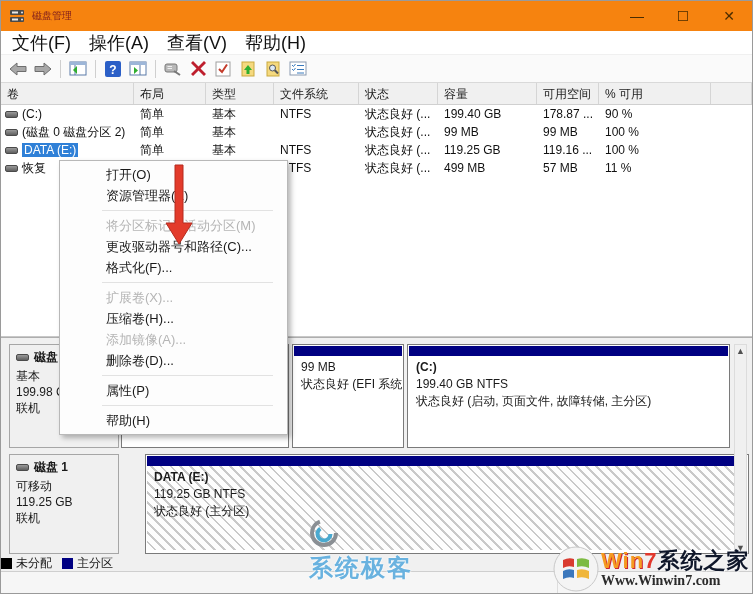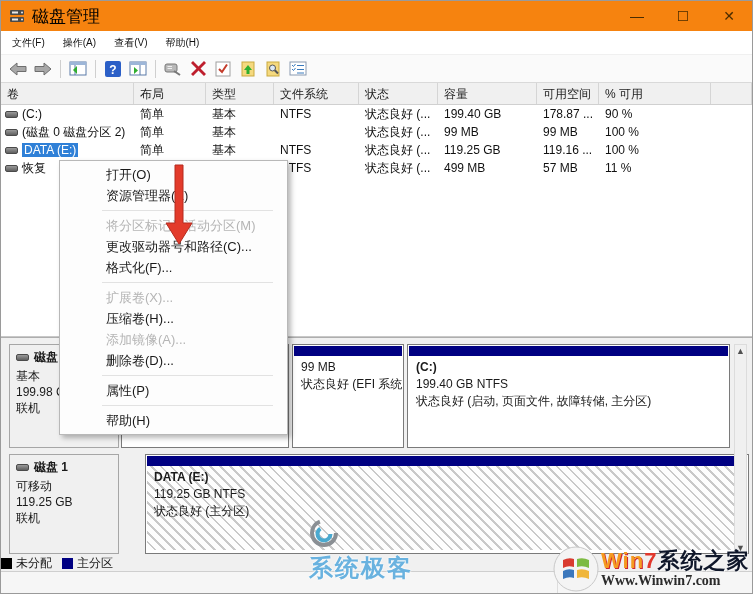--- a/index.html
+++ b/index.html
@@ -3,27 +3,27 @@
 <meta charset="utf-8">
 <style>
   * { margin:0; padding:0; box-sizing:border-box; }
   html,body { width:753px; height:594px; overflow:hidden; }
   body { font-family:"Liberation Sans","DejaVu Sans",sans-serif; font-size:12px; color:#1a1a1a; }
   .window { position:relative; width:753px; height:594px; background:#fff; border:1px solid #9a9a9a; overflow:hidden; }
 
   
   .titlebar { position:absolute; left:0; top:0; width:100%; height:30px; background:#F6830F; display:flex; align-items:center; padding:0 8px; }
   .titlebar .app-icon { width:16px; height:14px; margin-right:7px; }
-  .titlebar .title { font-size:17px; color:#000000; }
+  .titlebar .title { font-size:10px; color:#7f1d1d; }
   .win-controls { position:absolute; right:0; top:0; height:30px; display:flex; }
   .win-btn { width:46px; height:30px; display:flex; align-items:center; justify-content:center; font-size:14px; color:#4a2c00; cursor:default; }
 
   
   .menubar { position:absolute; left:0; top:30px; width:100%; height:24px; background:#fff; display:flex; align-items:center; padding-left:2px; border-bottom:1px solid #f0f0f0; }
-  .menubar .menu-item { padding:0 9px; font-size:10px; color:#111; }
+  .menubar .menu-item { padding:0 9px; font-size:18px; color:#111; }
 
   
   .toolbar { position:absolute; left:0; top:54px; width:100%; height:28px; background:#FAFAFA; border-bottom:1px solid #d9d9d9; display:flex; align-items:center; padding-left:6px; gap:3px; }
   .tb-icon { width:22px; height:22px; display:flex; align-items:center; justify-content:center; }
   .tb-sep { width:1px; height:18px; background:#cfcfcf; margin:0 3px; }
 
   
   .listview { position:absolute; left:0; top:82px; width:100%; height:254px; background:#fff; border-bottom:1px solid #c8c8c8; }
   .lv-grid { display:grid; grid-template-columns:133px 72px 68px 85px 79px 99px 62px 112px auto; }
   .lv-header { background:#F0F0F0; border-bottom:1px solid #d0d0d0; height:22px; }

